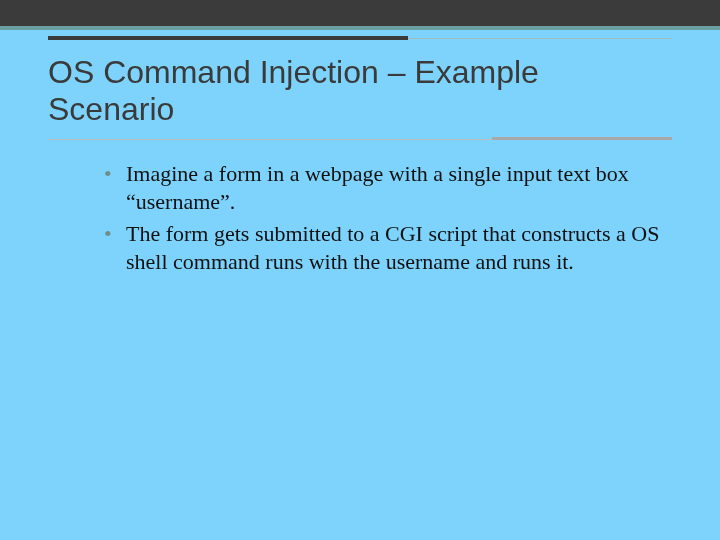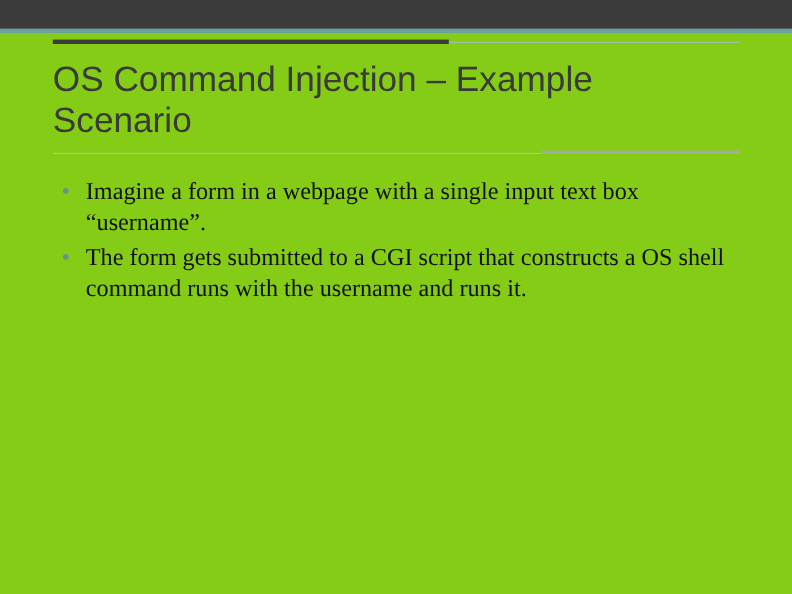--- a/index.html
+++ b/index.html
@@ -1,20 +1,20 @@
 <!DOCTYPE html>
 <html><head>
 <meta charset="utf-8">
 <style>
   * { margin: 0; padding: 0; box-sizing: border-box; }
   html, body { width: 720px; height: 540px; background: #fff; font-family: Georgia, 'Times New Roman', serif; }
   .slide {
     width: 720px;
     height: 540px;
-    background: #84cc16;
+    background: #7dd3fc;
     position: relative;
     overflow: hidden;
   }
   .top-bar {
     width: 100%;
     height: 30px;
     background: #3b3b3b;
     border-bottom: 4px solid #6aa0a0;
   }
   .accent-line-row {
@@ -62,20 +62,21 @@
   .underline-short {
     position: absolute;
     right: 48px;
     width: 180px;
     top: 1px;
     height: 3px;
     background: #a8a8a8;
   }
   .body {
     padding: 14px 32px 0 56px;
+    margin-left: 48px;
   }
   ul.bullets {
     list-style: none;
   }
   ul.bullets li {
     position: relative;
     font-family: Georgia, 'Times New Roman', serif;
     font-size: 22px;
     line-height: 1.28;
     color: #111;

